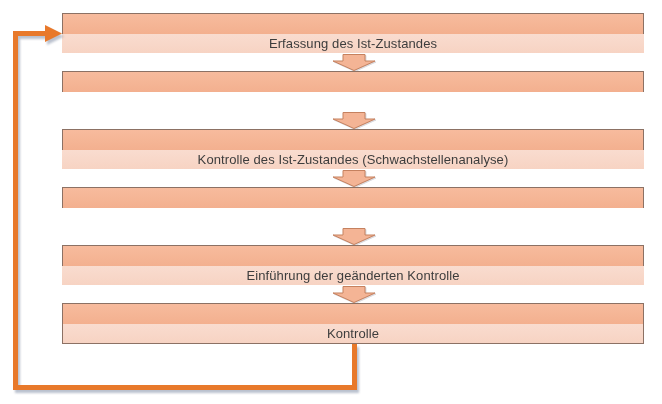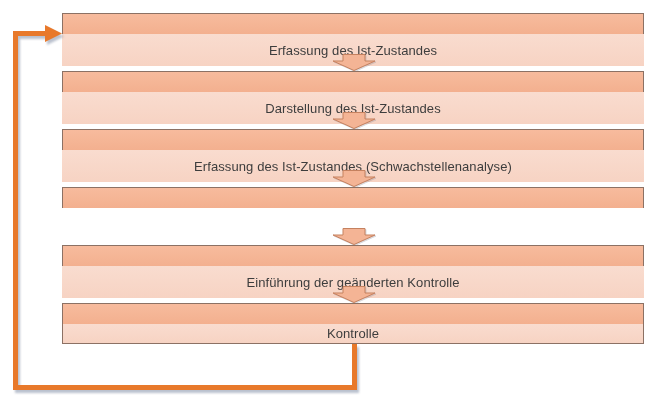--- a/index.html
+++ b/index.html
@@ -21,21 +21,21 @@
     width: 582px;
     height: 41px;
   }
   .band-dark {
     height: 20px;
     background: linear-gradient(to bottom, var(--band-dark-hi), var(--band-dark-lo));
     border: 1px solid var(--box-border);
     border-bottom: none;
   }
   .band-light {
-    height: 32px;
+    height: 19px;
     background: linear-gradient(to bottom, var(--band-light-hi), var(--band-light-lo));
     display: flex;
     align-items: center;
     justify-content: center;
   }
   .box.last .band-light {
     border: 1px solid var(--box-border);
     border-top: none;
     height: 19px;
     text-align: right;
@@ -88,32 +88,29 @@
     <div class="band-light">
       <span class="step-label">Erfassung des Ist-Zustandes</span>
     </div>
   </div>
   <svg class="down-arrow" style="top:54px" viewBox="0 0 44 17">
     <polygon points="11,0.5 33,0.5 33,7 43,7 22,16.5 1,7 11,7"></polygon>
   </svg>
 
   <div class="box" style="top:71px">
     <div class="band-dark"></div>
-    <div class="band-light">
-      <span class="step-label">Darstellung des Ist-Zustandes</span>
-    </div>
   </div>
   <svg class="down-arrow" style="top:112px" viewBox="0 0 44 17">
     <polygon points="11,0.5 33,0.5 33,7 43,7 22,16.5 1,7 11,7"></polygon>
   </svg>
 
   <div class="box" style="top:129px">
     <div class="band-dark"></div>
     <div class="band-light">
-      <span class="step-label">Erfassung des Ist-Zustandes (Schwachstellenanalyse)</span>
+      <span class="step-label">Kontrolle des Ist-Zustandes (Schwachstellenanalyse)</span>
     </div>
   </div>
   <svg class="down-arrow" style="top:170px" viewBox="0 0 44 17">
     <polygon points="11,0.5 33,0.5 33,7 43,7 22,16.5 1,7 11,7"></polygon>
   </svg>
 
   <div class="box" style="top:187px">
     <div class="band-dark"></div>
   </div>
   <svg class="down-arrow" style="top:228px" viewBox="0 0 44 17">

